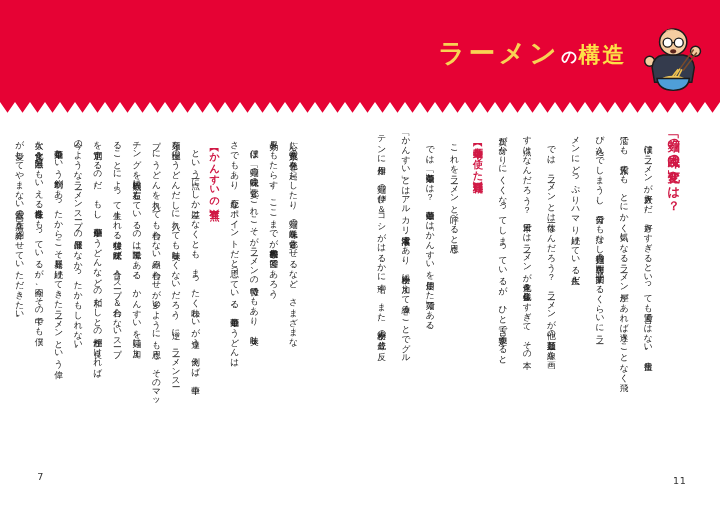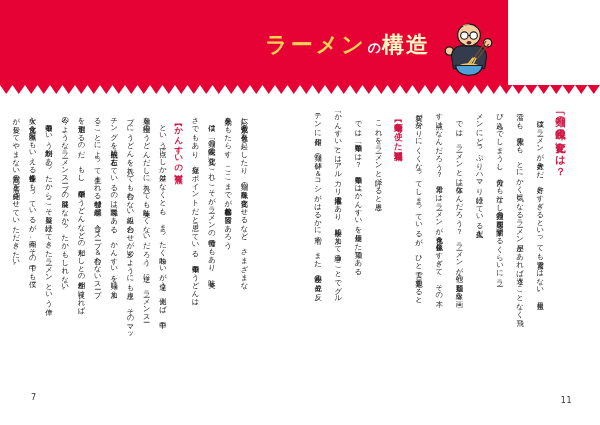--- a/index.html
+++ b/index.html
@@ -5,39 +5,39 @@
   html,body{margin:0;padding:0;}
   body{
     width:600px;height:425px;
     background:#ffffff;
     overflow:hidden;
     position:relative;
     font-family:"DejaVu Sans",sans-serif;
   }
   
   .banner{
-    position:absolute;top:0;left:0;width:508px;height:85px;
+    position:absolute;top:0;left:0;width:600px;height:85px;
     background:#e60234;
   }
   .zigzag{
     position:absolute;top:85px;left:0;width:600px;height:10px;display:block;
   }
   .banner-title{
     position:absolute;top:30px;right:78px;
     display:flex;align-items:baseline;
     white-space:nowrap;
   }
   .banner-title .accent{
     color:#f8d354;font-size:22px;font-weight:700;letter-spacing:3px;
   }
   .banner-title .particle{
     color:#ffffff;font-size:13px;font-weight:700;margin:0 1px;
   }
   .banner-title .rest{
-    color:#fef9c3;font-size:22px;font-weight:700;letter-spacing:2px;text-align:right;
+    color:#fde047;font-size:18px;font-weight:700;letter-spacing:2px;text-align:right;
   }
   .chef{
     position:absolute;top:20px;right:8px;width:62px;height:60px;
   }
   
   .vpage{
     position:absolute;
     writing-mode:vertical-rl;
     text-orientation:mixed;
     color:#1c1c1c;

